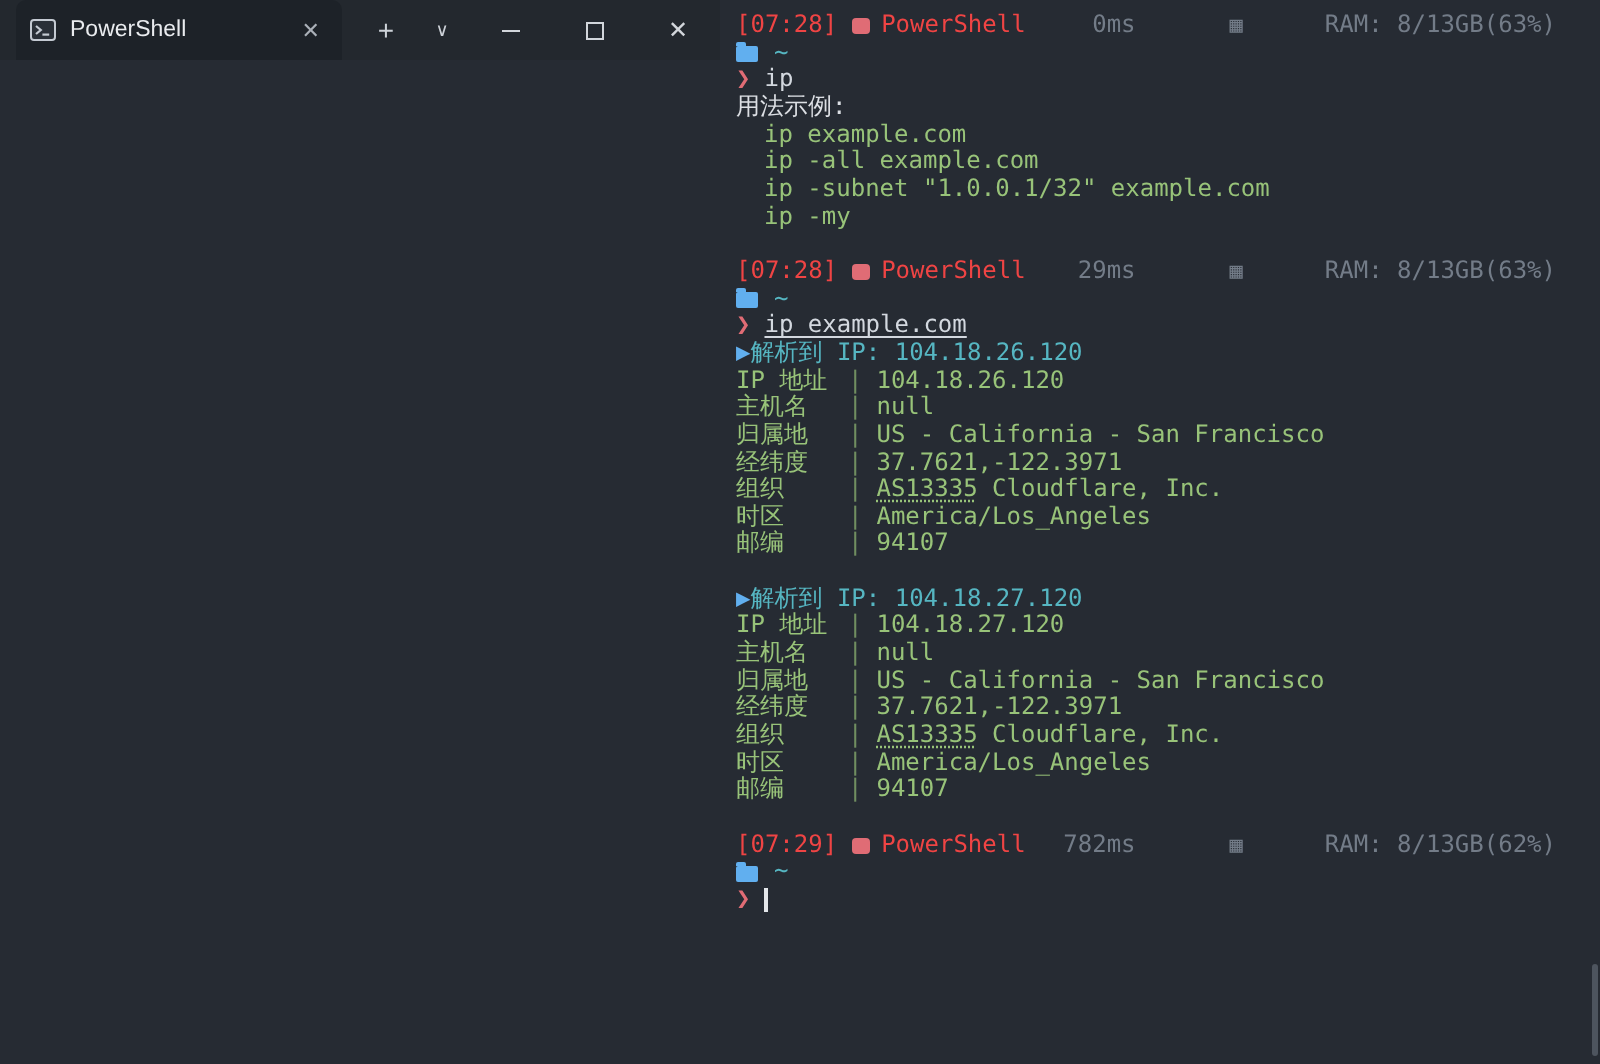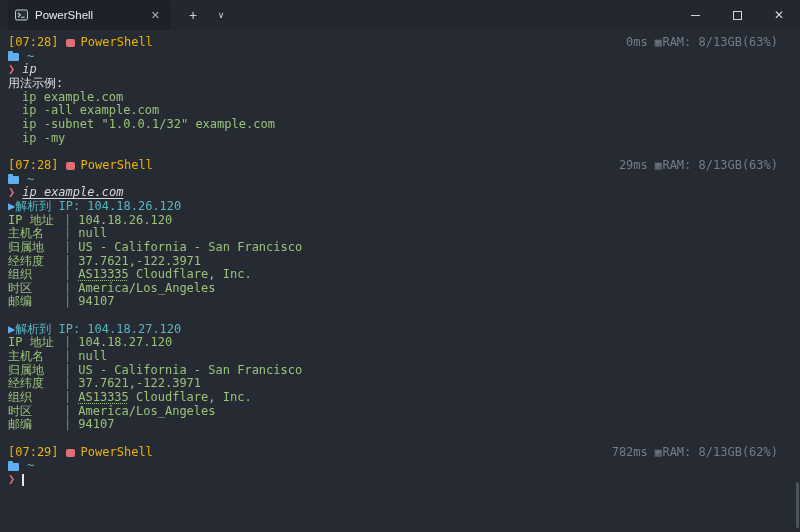--- a/index.html
+++ b/index.html
@@ -1,18 +1,18 @@
 <!DOCTYPE html>
 <html><head>
 <meta charset="utf-8">
 <style>
   * { margin:0; padding:0; box-sizing:border-box; }
   html,body { width:800px; height:532px; overflow:hidden; }
   body { background:#262b33; font-family:"DejaVu Sans Mono", monospace; }
-  .window { width:800px; height:532px; display:flex; flex-direction:column; }
+  .window { width:800px; height:532px; display:flex; }
 
   
   .titlebar { height:30px; background:#23282e; display:flex; align-items:stretch; flex:none; }
   .tab { width:163px; margin-left:8px; background:#1d2228; display:flex; align-items:center;
          padding:0 8px 0 7px; border-radius:5px 5px 0 0; }
   .tab-ic { display:inline-block; margin-right:7px; flex:none; }
   .tab-title { color:#e9ebee; font:11.5px "Liberation Sans", sans-serif; flex:1; }
   .tab-close { color:#aab0b8; font:11px "Liberation Sans", sans-serif; padding:2px 3px; cursor:pointer; }
   .newtab { color:#cdd2d8; font:14px "Liberation Sans", sans-serif; width:30px; margin-left:7px;
             display:flex; align-items:center; justify-content:center; }
@@ -21,26 +21,26 @@
   .drag { flex:1; }
   .winbtn { width:42px; color:#d2d6db; font:12px "Liberation Sans", sans-serif;
             display:flex; align-items:center; justify-content:center; }
   .minbar { width:9px; height:1px; background:#d2d6db; display:inline-block; }
   .maxbox { width:9px; height:9px; border:1px solid #d2d6db; display:inline-block; }
 
   
   .term { flex:1; background:#262b33; padding:6px 0 0 8px; position:relative; overflow:hidden; }
   .line { height:13.66px; line-height:13.66px; font-size:12px; white-space:pre;
           display:flex; align-items:center; color:#dcdfe4; }
-  .c-red   { color:#eab308; }
+  .c-red   { color:#ef4444; }
   .c-green { color:#98c379; }
   .c-cyan  { color:#56b6c2; }
   .c-blue  { color:#61afef; }
-  .c-cmd   { color:#d3d8df;font-style:italic; }
-  .status  { margin-left:auto; padding-right:22px; color:#737c88; display:flex; align-items:center; }
+  .c-cmd   { color:#d3d8df; }
+  .status  { margin-left:auto; padding-right:22px; color:#737c88; display:flex; align-items:center;gap:40px; }
   .ram-ic  { margin-left:7px; margin-right:1px; font-size:11px; }
   .ps-badge { width:9px; height:8px; background:#e06c75; border-radius:2px;
               margin:0 6px 0 7px; display:inline-block; flex:none; }
   .folder-ic { width:11px; height:8px; background:#61afef; border-radius:1px;
                margin:2px 8px 0 0; position:relative; display:inline-block; flex:none; }
   .folder-ic::before { content:""; position:absolute; top:-2px; left:0; width:5px; height:2px;
                        background:#61afef; border-radius:1px 1px 0 0; }
   .prompt-ch { color:#e06c75; margin-right:7px; font-weight:bold; }
   .indent { padding-left:14px; }
   .lbl { width:56px; flex:none; }

